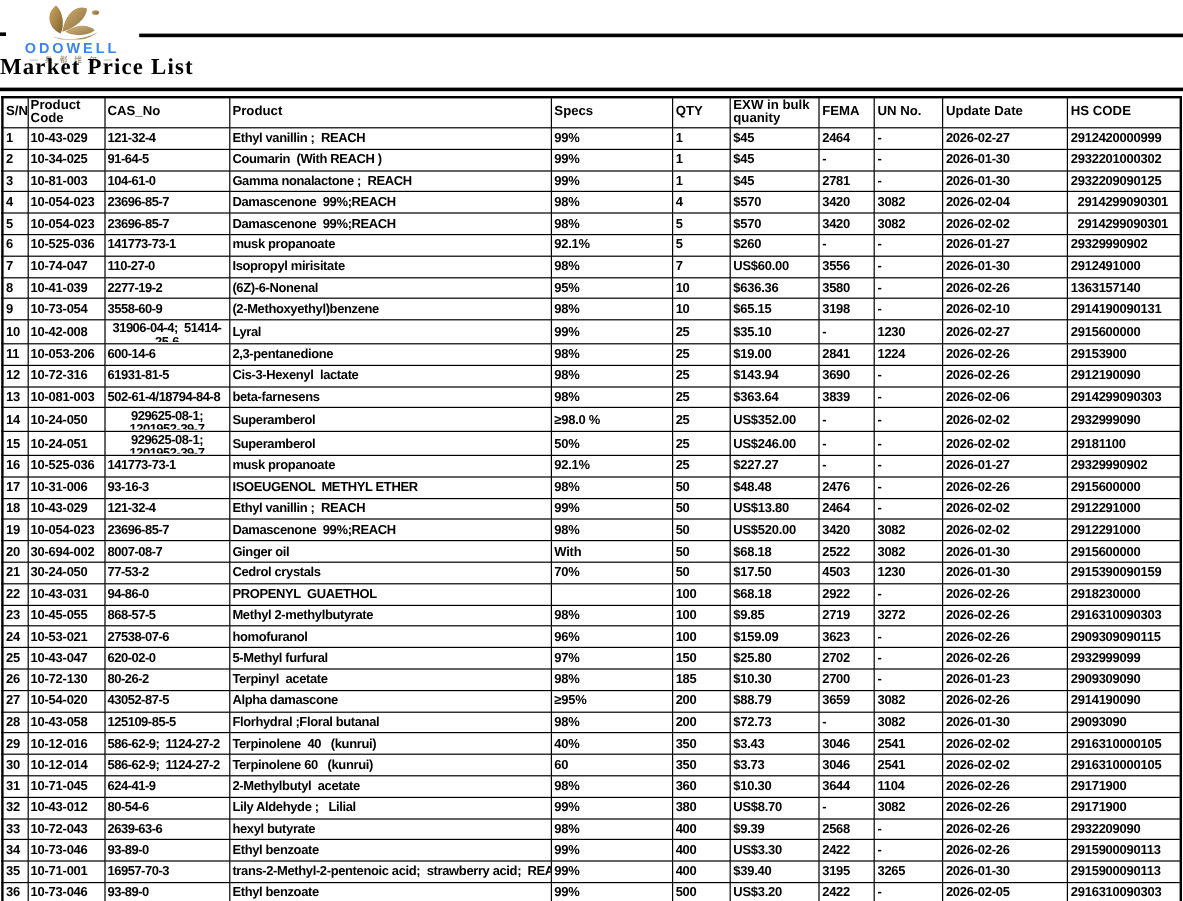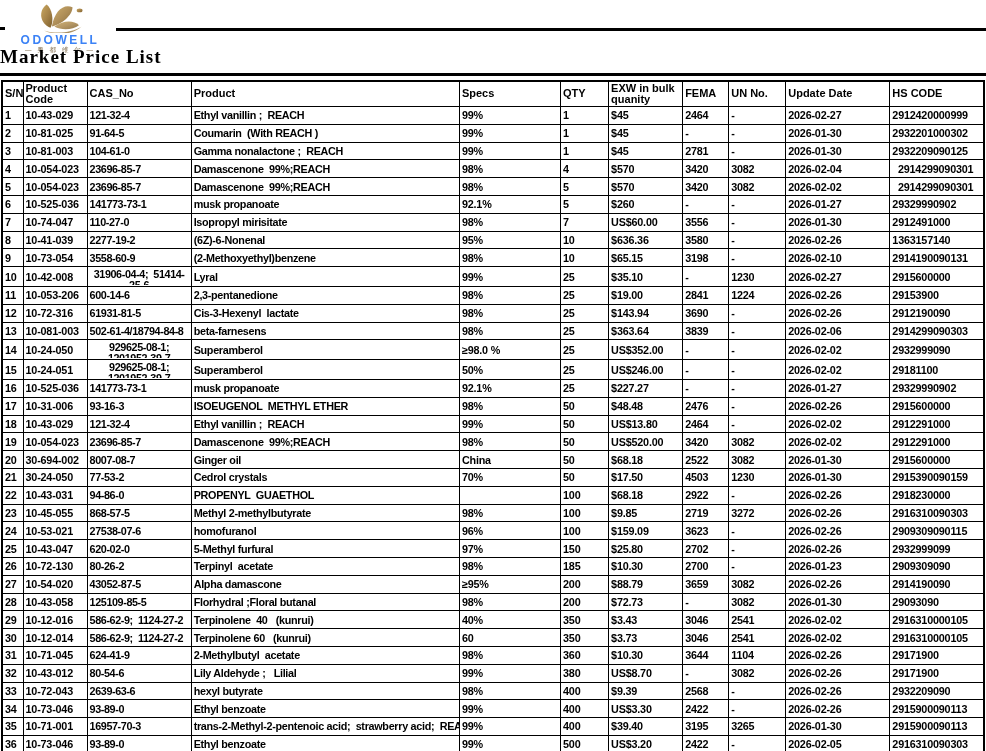--- a/index.html
+++ b/index.html
@@ -137,21 +137,21 @@
         </td>
         <td class="c10">
           <span class="cell">2912420000999</span>
         </td>
       </tr>
       <tr>
         <td class="c0">
           <span class="cell">2</span>
         </td>
         <td class="c1">
-          <span class="cell">10-81-025</span>
+          <span class="cell">10-34-025</span>
         </td>
         <td class="c2">
           <span class="cell">91-64-5</span>
         </td>
         <td class="c3">
           <span class="cell">Coumarin  (With REACH )</span>
         </td>
         <td class="c4">
           <span class="cell">99%</span>
         </td>
@@ -779,21 +779,21 @@
         <td class="c1">
           <span class="cell">30-694-002</span>
         </td>
         <td class="c2">
           <span class="cell">8007-08-7</span>
         </td>
         <td class="c3">
           <span class="cell">Ginger oil</span>
         </td>
         <td class="c4">
-          <span class="cell">China</span>
+          <span class="cell">With</span>
         </td>
         <td class="c5">
           <span class="cell">50</span>
         </td>
         <td class="c6">
           <span class="cell">$68.18</span>
         </td>
         <td class="c7">
           <span class="cell">2522</span>
         </td>

